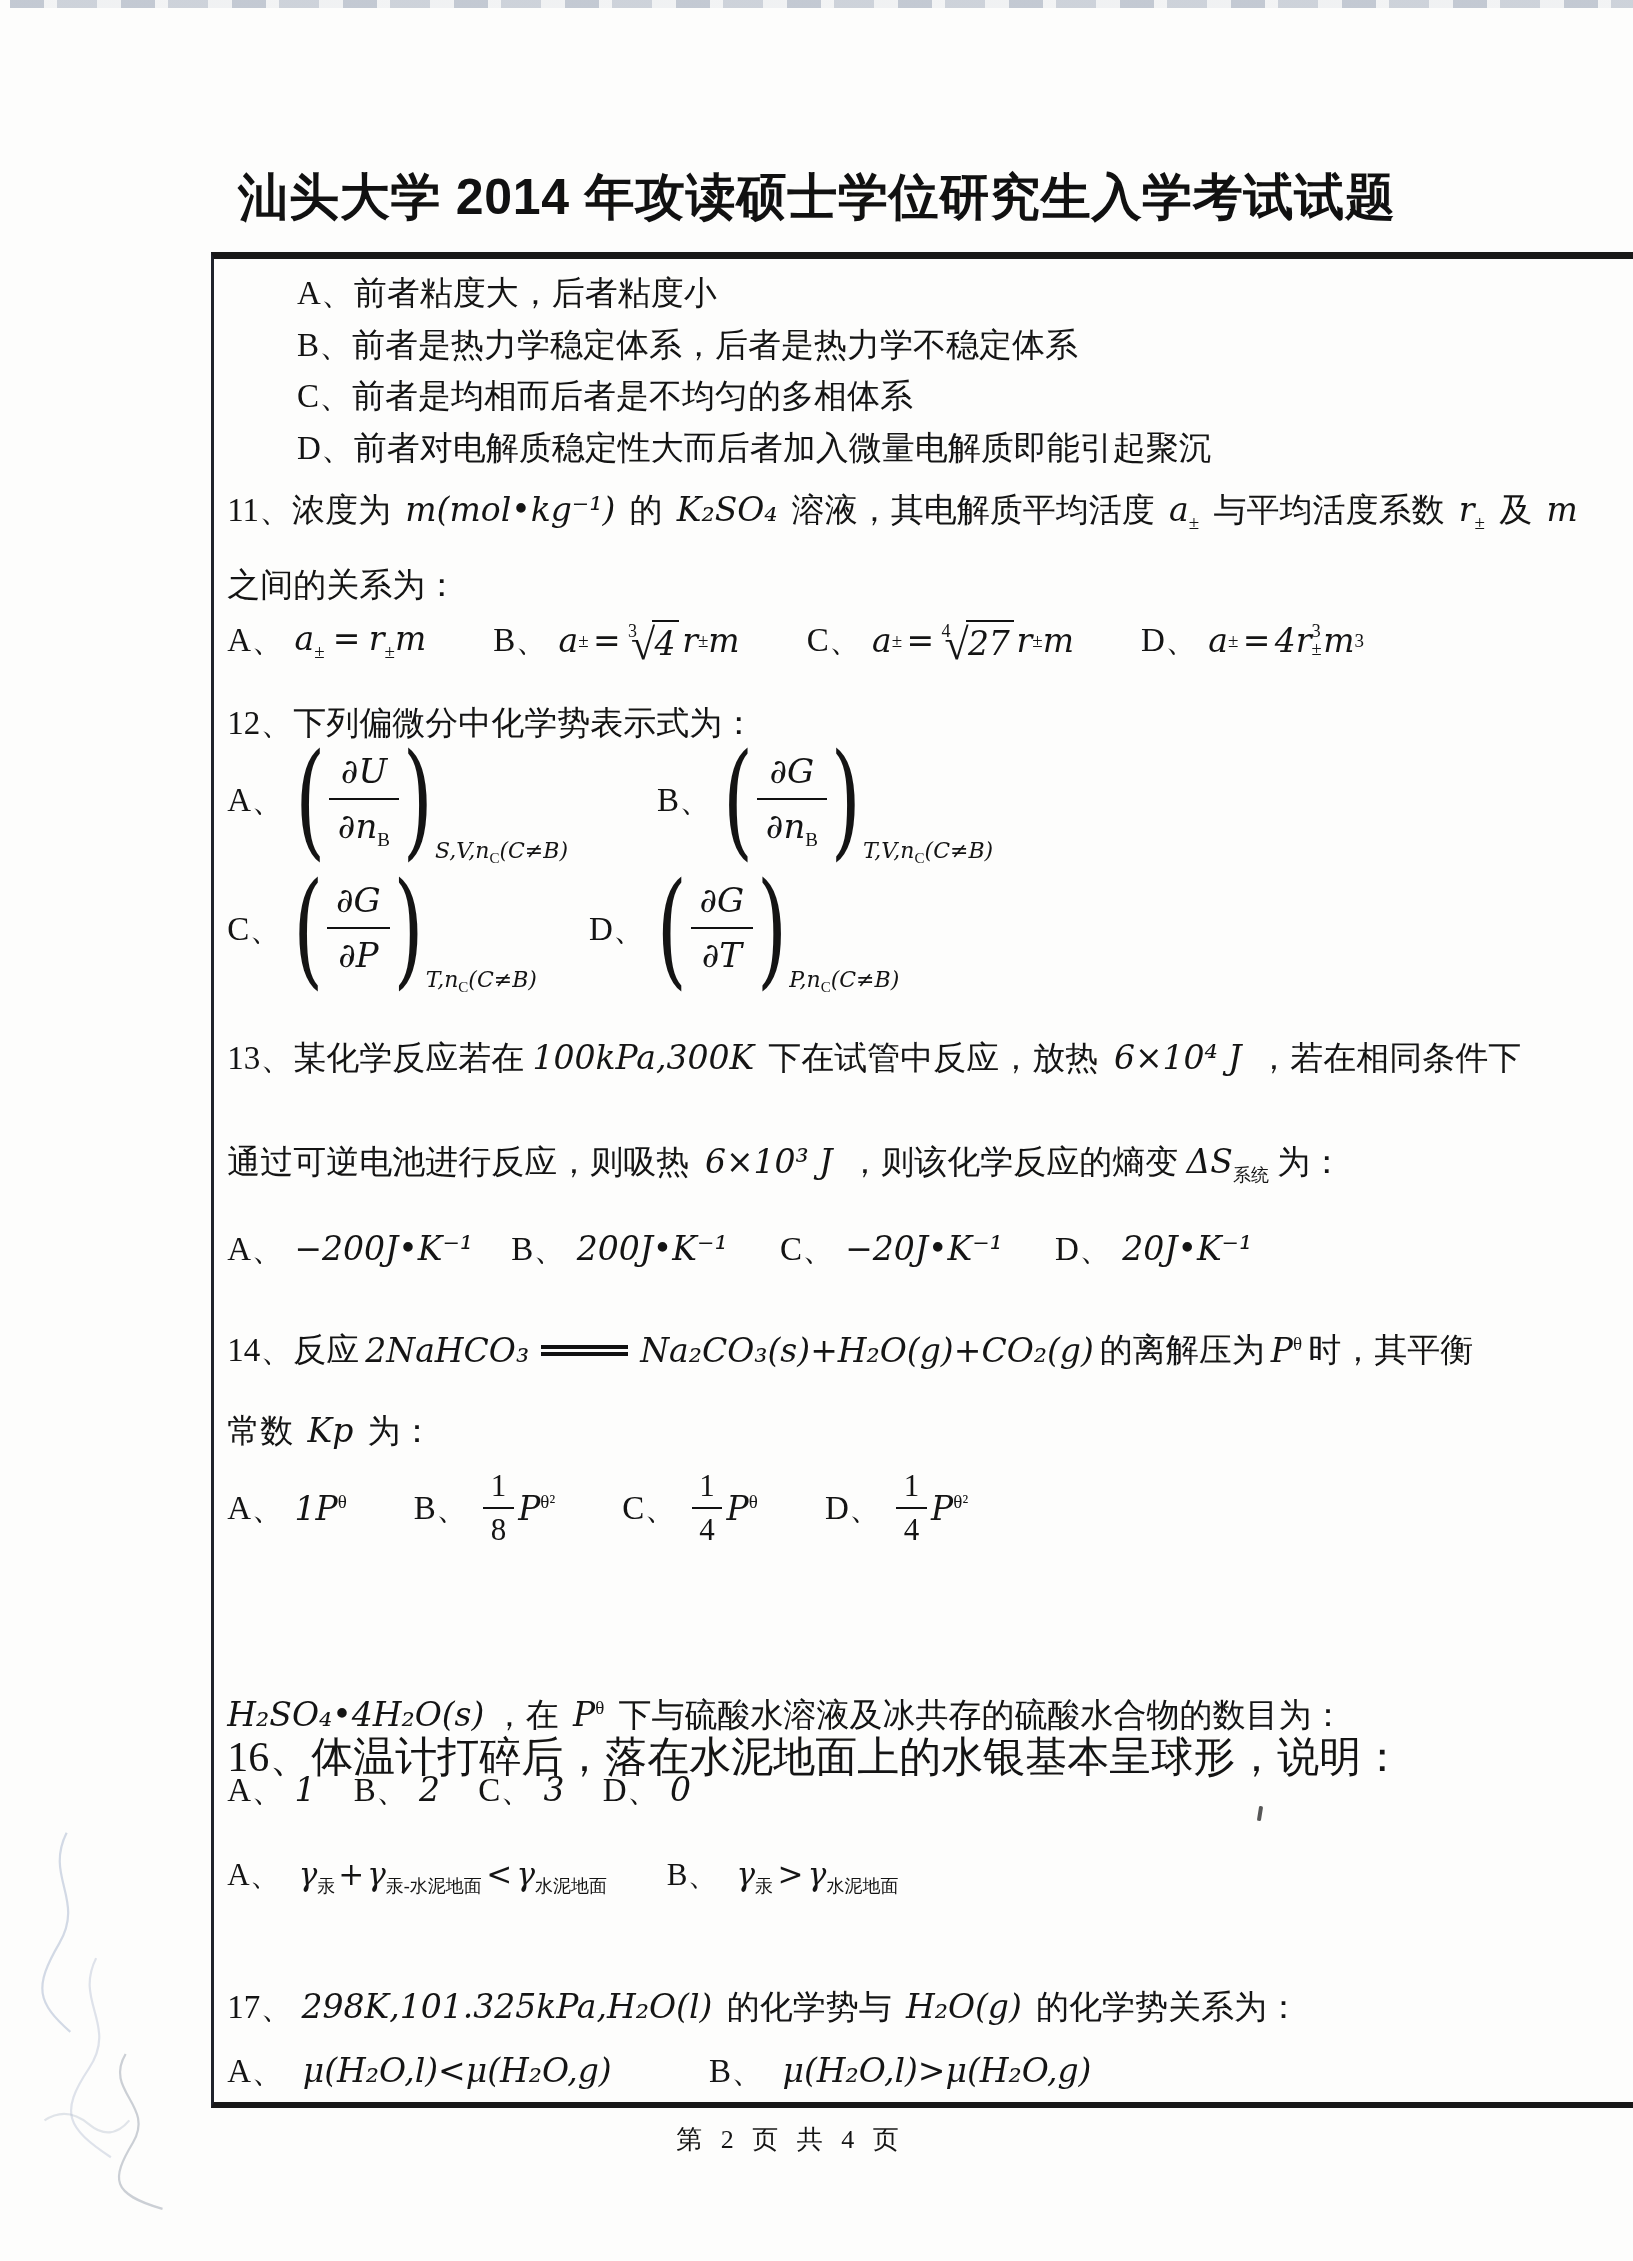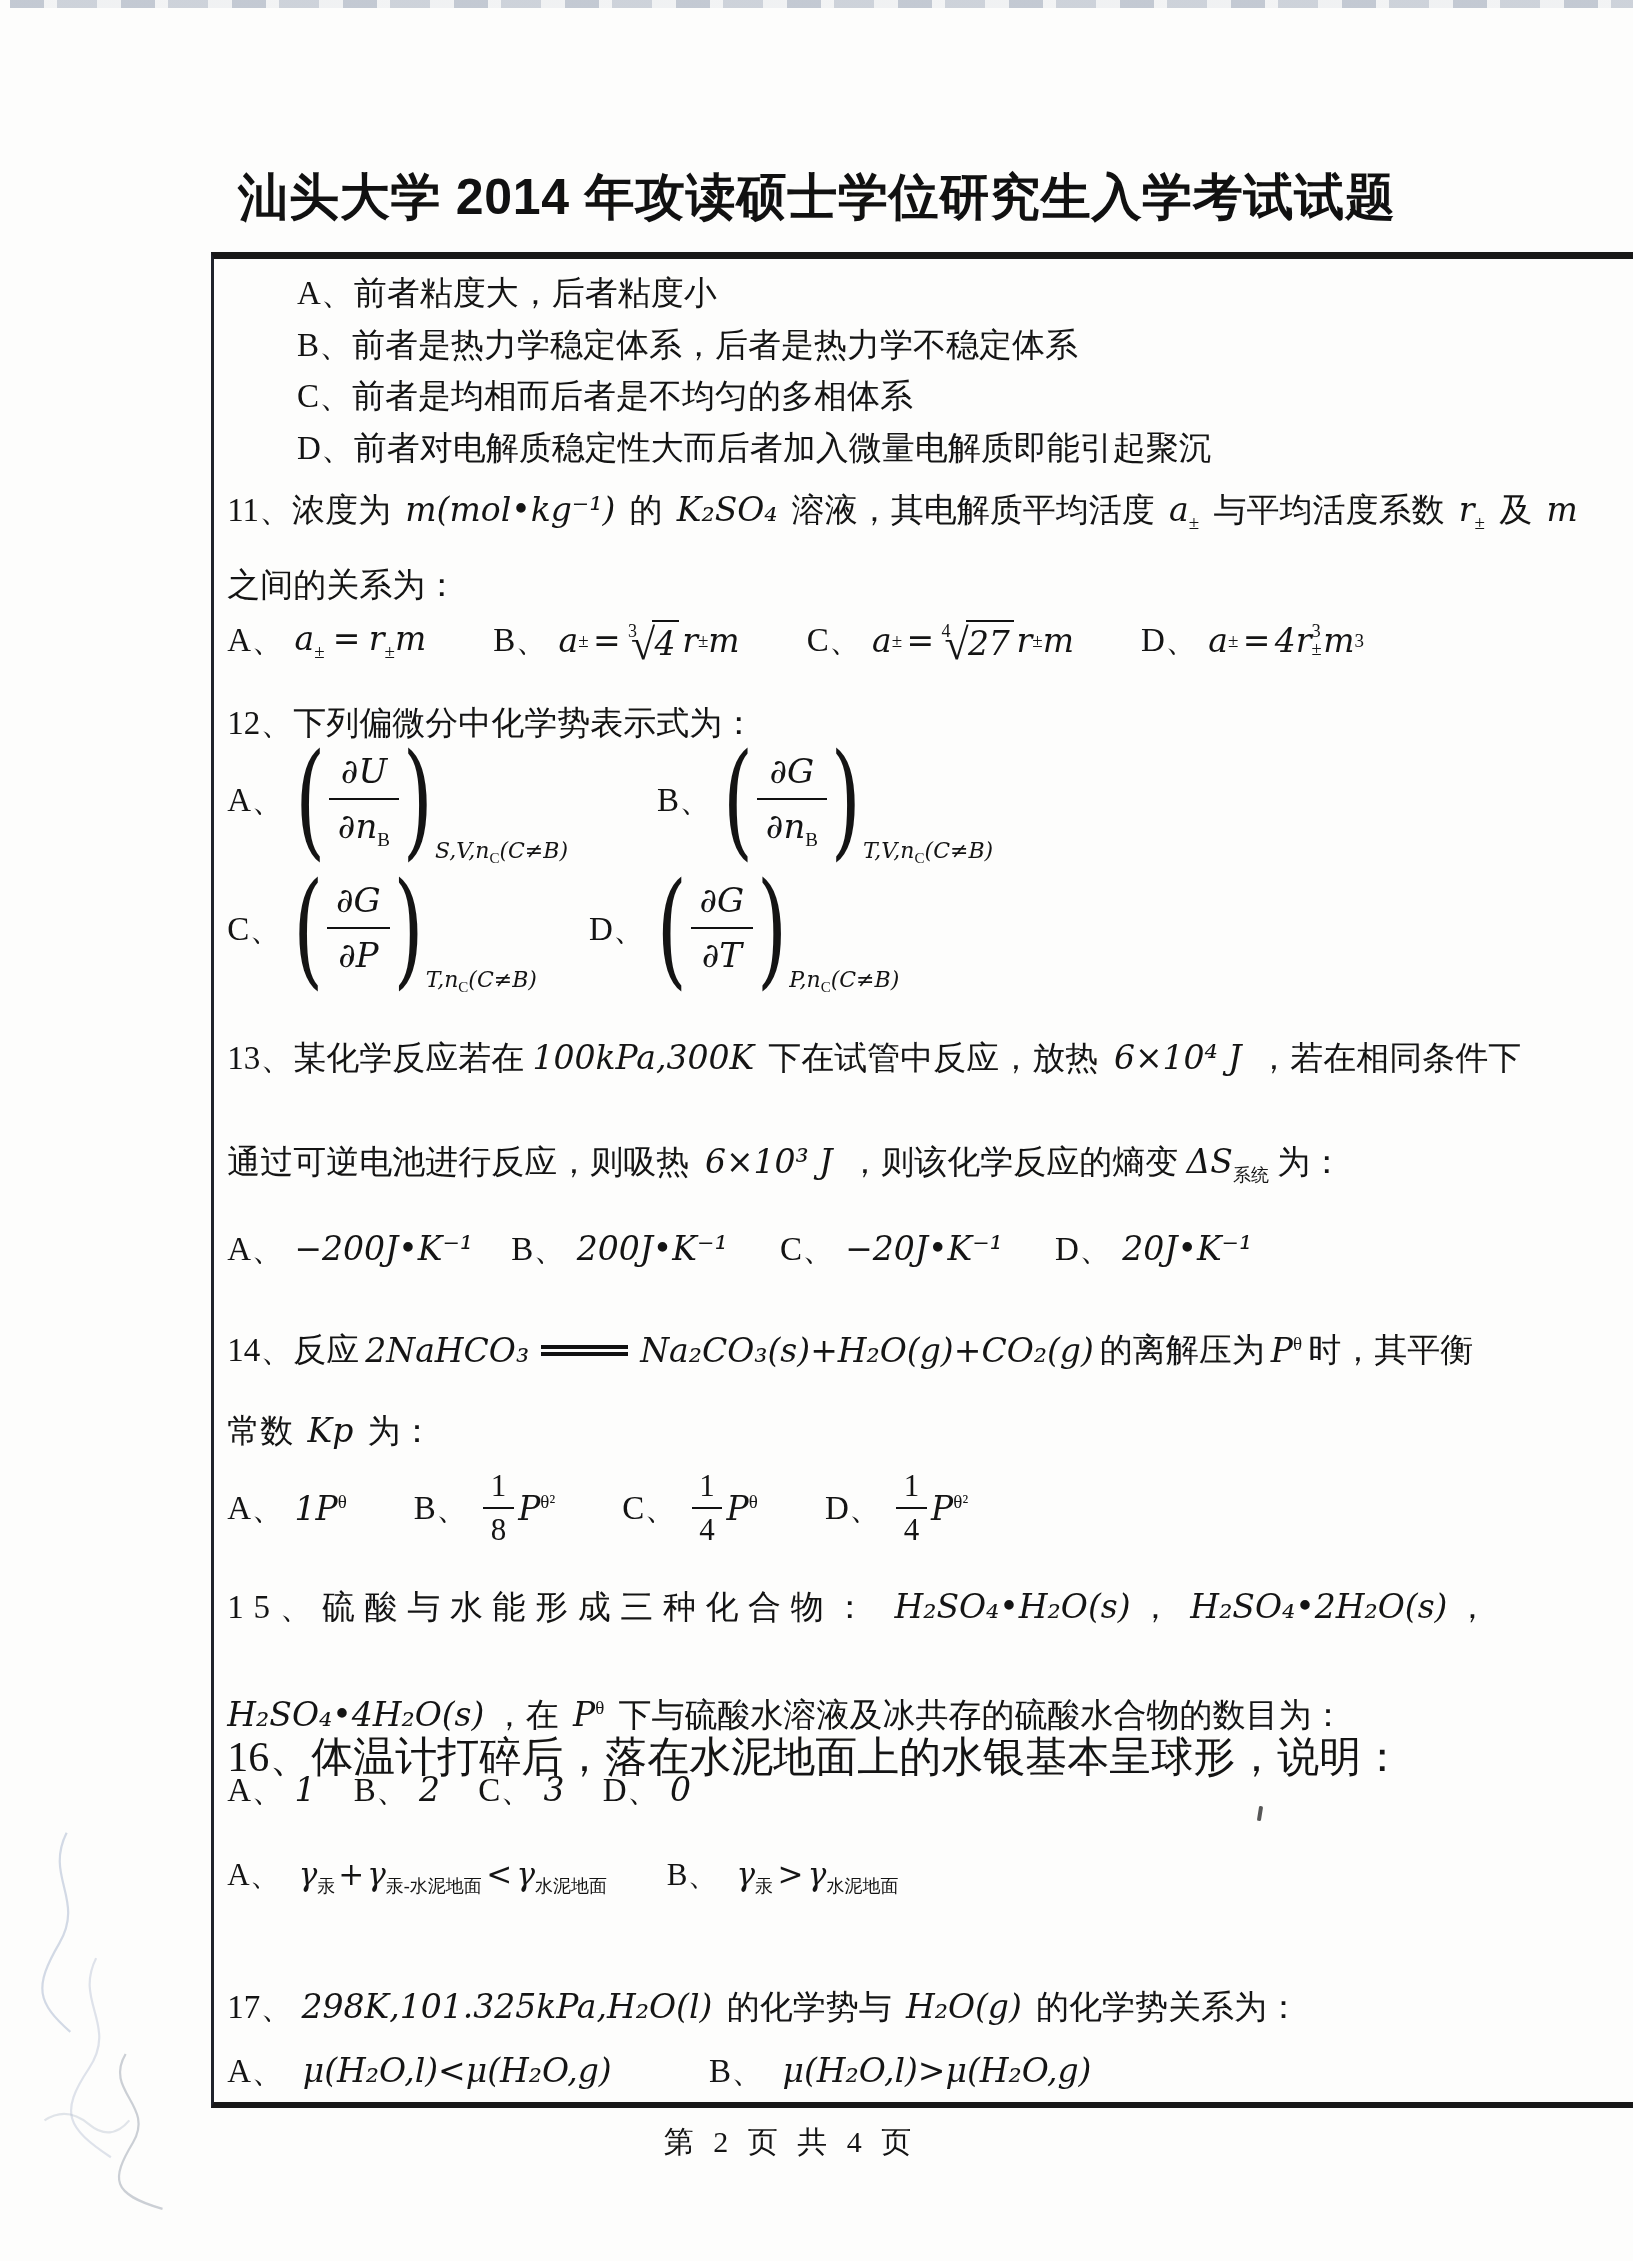--- a/index.html
+++ b/index.html
@@ -68,21 +68,21 @@
   
   .eqsign { display:inline-block; width:87px; height:11px; margin:0 12px;
             border-top:4.4px solid #111; border-bottom:4.4px solid #111; box-sizing:border-box; }
 
   
   .stk { display:inline-flex; flex-direction:column; align-items:flex-start;
          vertical-align:-7.4px; margin-right:1.5px; }
   .stk sup,.stk sub { font-size:18.5px; line-height:.95; }
 
   .footer { position:absolute; top:2122px; left:0; width:1581px; text-align:center;
-            font-size:30px; letter-spacing:6px; }
+            font-size:26px; letter-spacing:6px; }
 
   .stray-mark { position:absolute; left:1258px; top:1806px; width:3.7px; height:15px;
                 background:#3a3a3a; transform:rotate(9deg); border-radius:1.5px; opacity:.85; }
   .scribbles { position:absolute; left:15px; top:1810px; }
 </style>
 </head>
 <body>
 
 <div class="page">
 
@@ -270,27 +270,20 @@
       <span class="lab ml90">D、</span>
       <span class="grp">
         <span class="sfr">
             <span class="n">1</span>
             <span class="d">4</span>
           </span>
         <span><i class="v">P</i><sup>θ²</sup></span>
       </span>
     </div>
 
-    <div class="line" style="top:1326px">
-      <span class="t sp mr14">15、硫酸与水能形成三种化合物：</span>
-      <span class="v">H₂SO₄•H₂O(s)</span>
-      <span class="t mr14">，</span>
-      <span class="v">H₂SO₄•2H₂O(s)</span>
-      <span class="t">，</span>
-    </div>
     <div class="line" style="top:1434px">
       <span class="v">H₂SO₄•4H₂O(s)</span>
       <span class="t">，在</span>
       <span style="margin:0 6px"><i class="v">P</i><sup>θ</sup></span>
       <span class="t">下与硫酸水溶液及冰共存的硫酸水合物的数目为：</span>
     </div>
     <div class="line" style="top:1509px">
       <span class="lab">A、</span><span class="v mr40">1</span>
       <span class="lab">B、</span><span class="v mr40">2</span>
       <span class="lab">C、</span><span class="v mr40">3</span>

